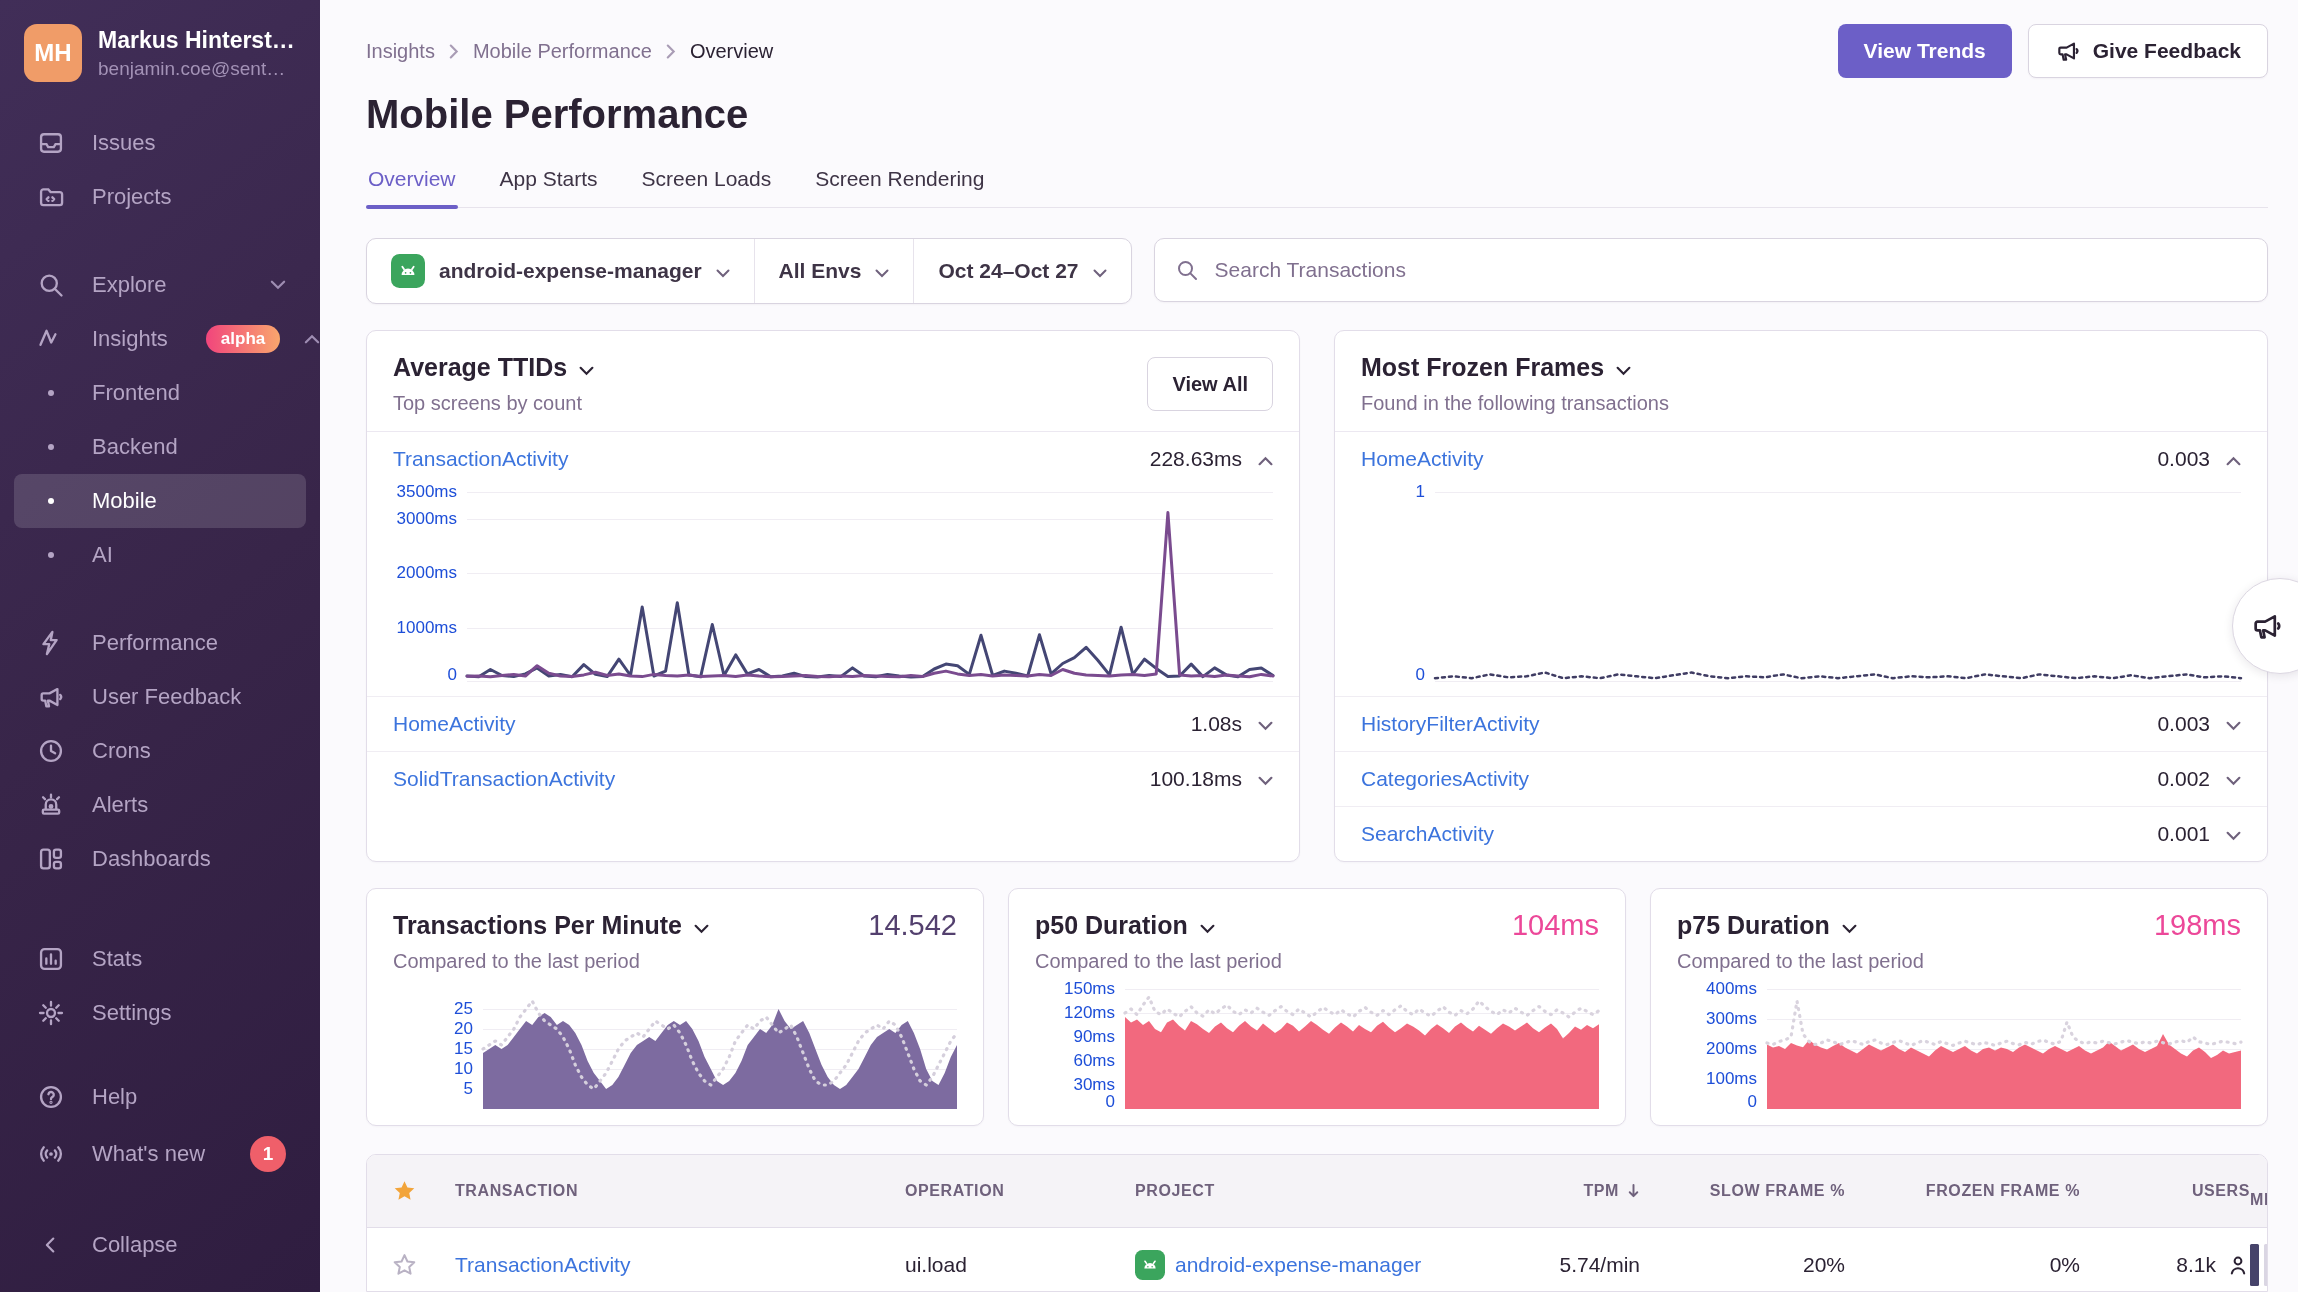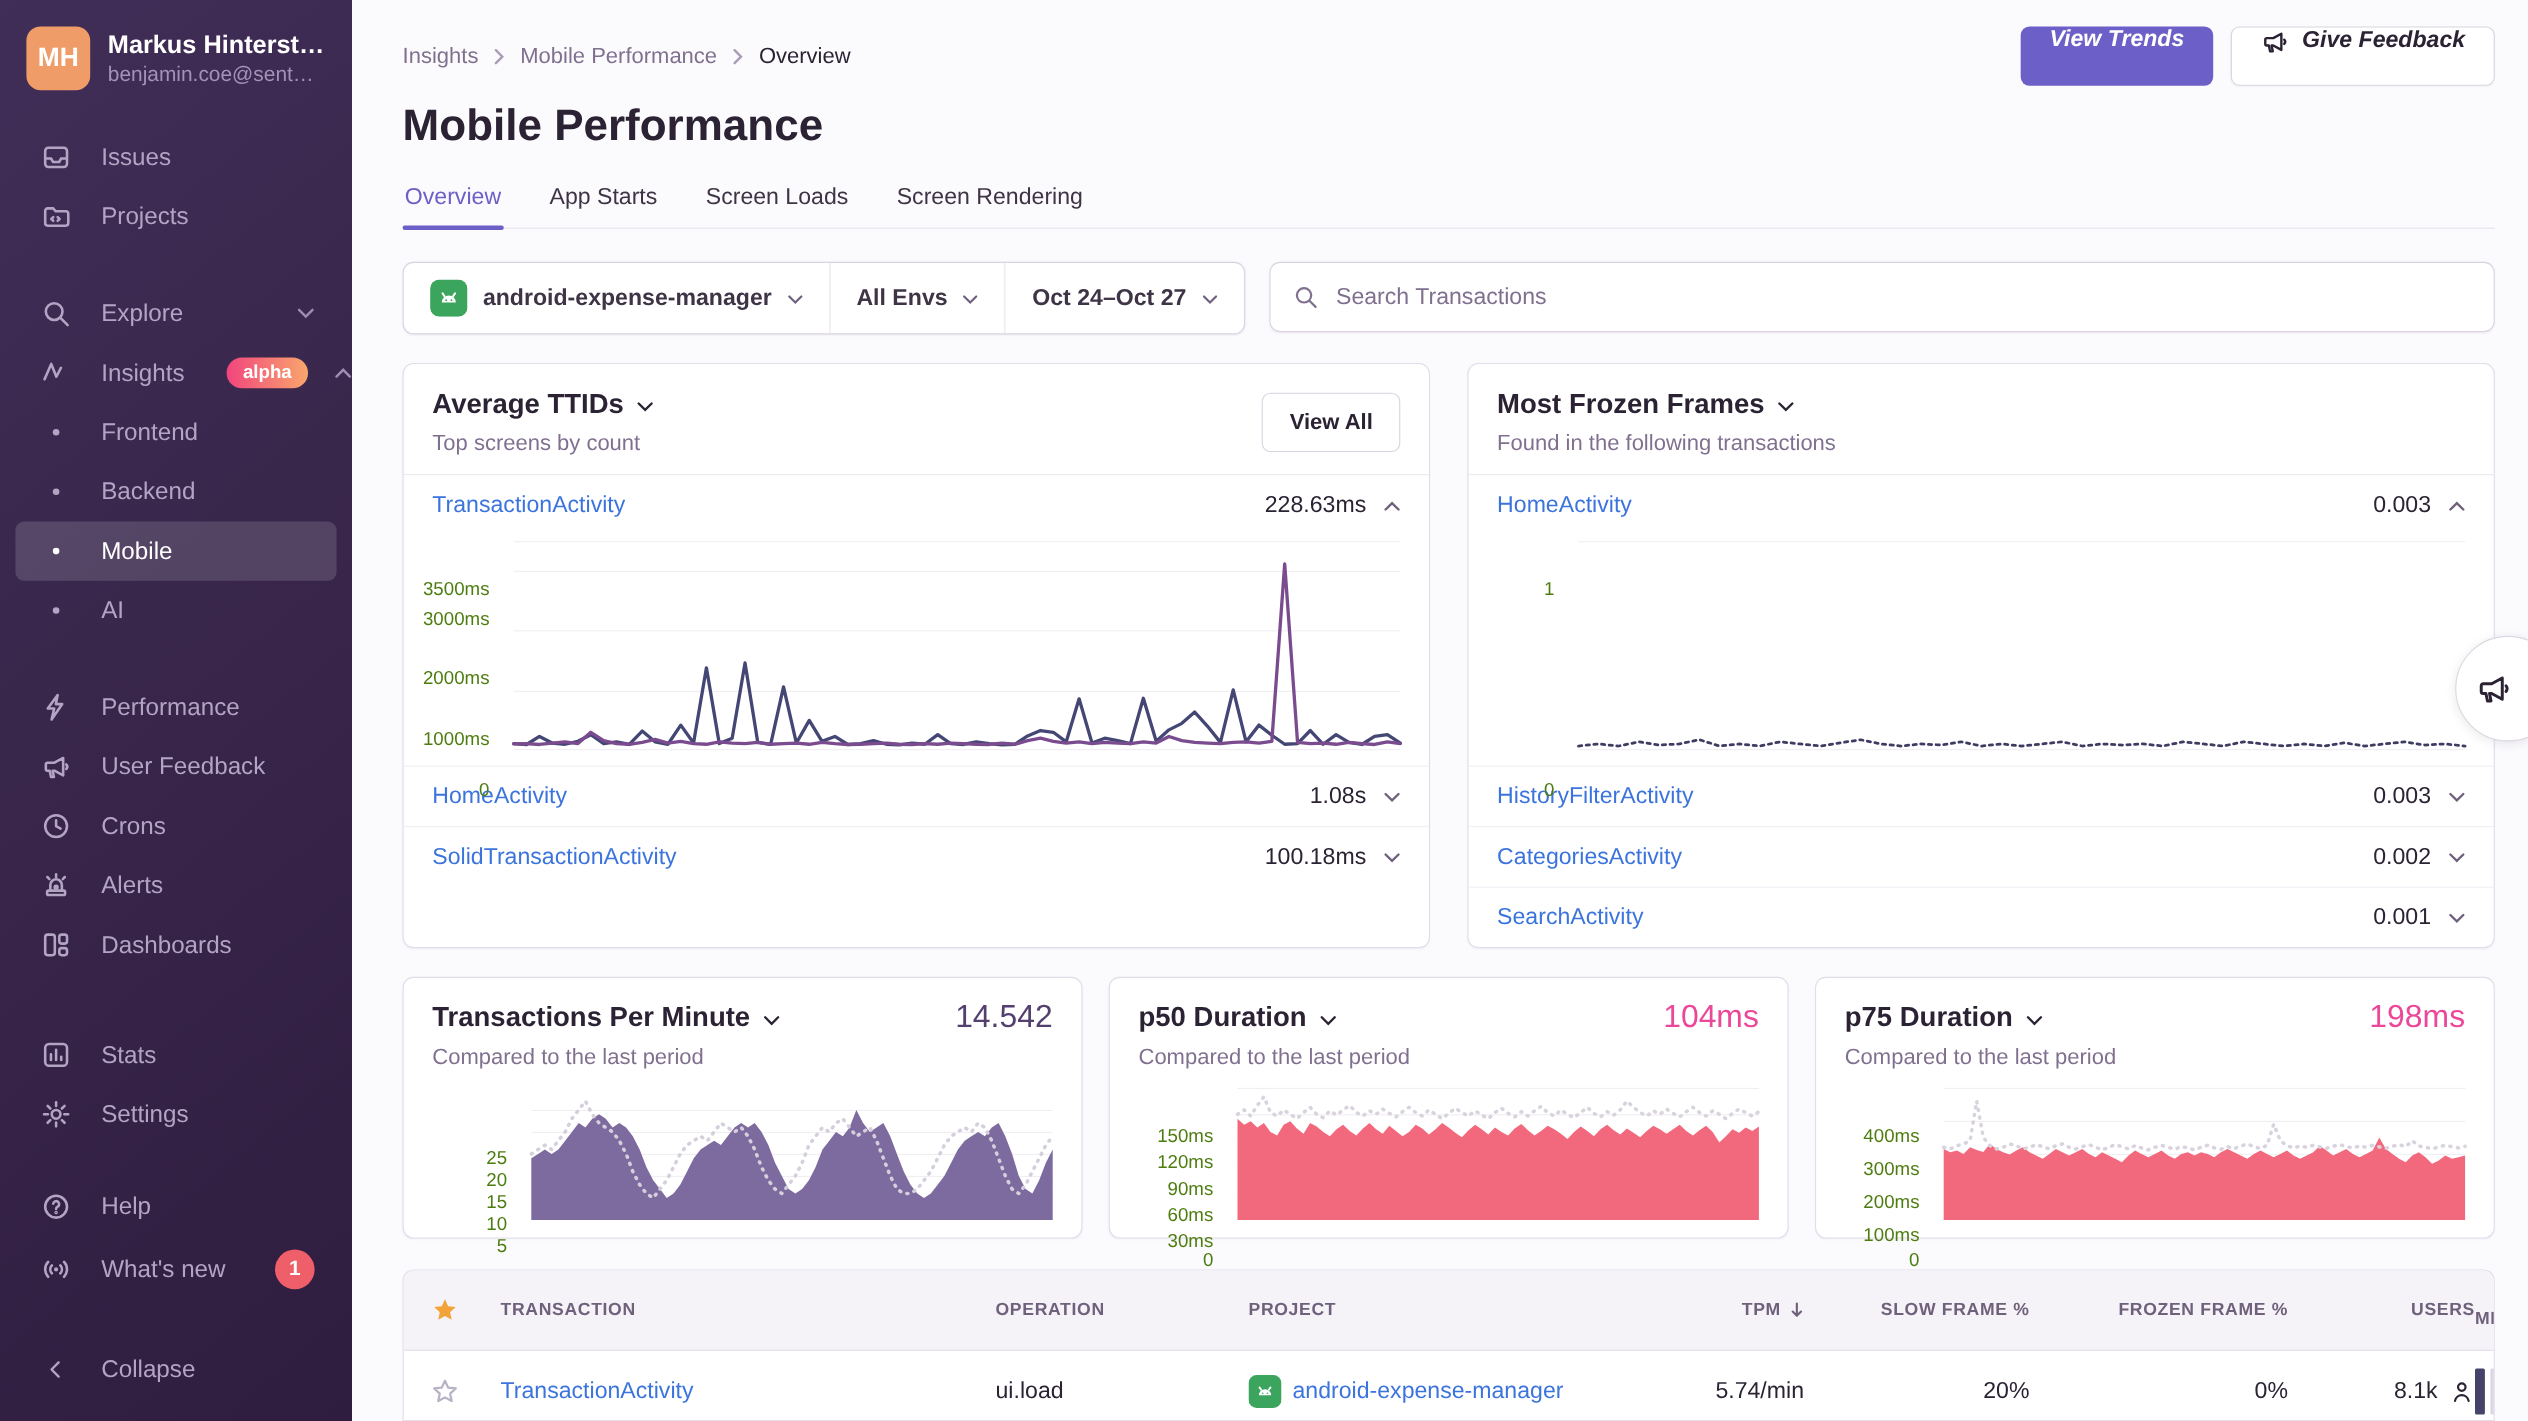--- a/index.html
+++ b/index.html
@@ -23,21 +23,21 @@
   .sgap-md{height:34px;flex:none;}
   .sgap-lg{height:46px;flex:none;}
   .sspacer{flex:1;}
   
   .main{flex:1;display:flex;flex-direction:column;padding:24px 30px 0 46px;box-sizing:border-box;min-width:0;}
   .top-row{display:flex;align-items:center;}
   .crumbs{display:flex;align-items:center;gap:14px;font-size:20px;color:#80708f;}
   .crumbs .sep{display:flex;color:#a99cb5;}
   .crumbs .last{color:#2b2233;}
   .top-actions{margin-left:auto;display:flex;gap:16px;}
-  .btn{display:flex;align-items:flex-start;gap:12px;height:54px;padding:0 26px;border-radius:8px;font-size:21px;font-weight:bold;cursor:pointer;box-sizing:border-box;font-style:italic;}
+  .btn{display:flex;align-items:center;gap:12px;height:54px;padding:0 26px;border-radius:8px;font-size:21px;font-weight:bold;cursor:pointer;box-sizing:border-box;}
   .btn-primary{background:#6c5fc7;color:#fff;}
   .btn-default{background:#fff;border:1px solid #d9d4e0;color:#2b2233;box-shadow:0 1px 2px rgba(43,34,51,.04);}
   .page-title{font-size:40px;font-weight:bold;color:#2b2233;margin-top:14px;}
   
   .tabs{display:flex;gap:40px;margin-top:24px;border-bottom:1px solid #e7e3ec;}
   .tab{font-size:21px;color:#3e3446;padding:6px 2px 16px;cursor:pointer;position:relative;}
   .tab.active{color:#6c5fc7;}
   .tab.active::after{content:"";position:absolute;left:0;right:0;bottom:-2px;height:4px;border-radius:4px;background:#6c5fc7;}
   
   .filter-row{display:flex;gap:22px;margin-top:30px;}
@@ -59,21 +59,21 @@
   .btn-viewall{margin-left:auto;height:52px;padding:0 24px;border:1px solid #d9d4e0;border-radius:8px;background:#fff;font-size:20px;font-weight:bold;color:#2b2233;display:flex;align-items:center;cursor:pointer;}
   .panel-divider{height:1px;background:#ece8f1;}
   .acc-row{display:flex;align-items:center;padding:15px 26px;font-size:21px;}
   .acc-row + .acc-row, .rows .acc-row{border-top:1px solid #f0edf3;}
   .acc-link{color:#3c74dd;cursor:pointer;}
   .acc-val{margin-left:auto;color:#2b2233;display:flex;align-items:center;gap:16px;}
   .acc-val .cd{color:#6f617c;}
   .chart{position:relative;display:flex;height:190px;margin:6px 26px 14px 10px;}
   .card .chart{height:120px;margin:16px 0 2px 0;}
   .ylabels{width:90px;position:relative;flex:none;}
-  .tick{position:absolute;right:22px;transform:translateY(-50%);font-size:17px;color:#4d7c0f;white-space:nowrap;margin-top:44px;}
+  .tick{position:absolute;right:10px;transform:translateY(-50%);font-size:17px;color:#1d4ed8;white-space:nowrap;}
   .plot{flex:1;position:relative;min-width:0;}
   .plot svg{position:absolute;inset:0;overflow:visible;}
   .gridline{position:absolute;left:0;right:0;height:1px;background:#f0edf3;}
   
   .cards-row{display:flex;gap:24px;margin-top:26px;}
   .card{flex:1;background:#fff;border:1px solid #e2dde9;border-radius:10px;padding:20px 26px 14px;box-sizing:border-box;min-width:0;box-shadow:0 1px 2px rgba(43,34,51,.03);}
   .card-head{display:flex;align-items:center;}
   .card-title{display:flex;align-items:center;gap:12px;font-size:25px;font-weight:bold;color:#2b2233;}
   .card-title .cd{color:#2b2233;}
   .card-value{margin-left:auto;font-size:29px;}

